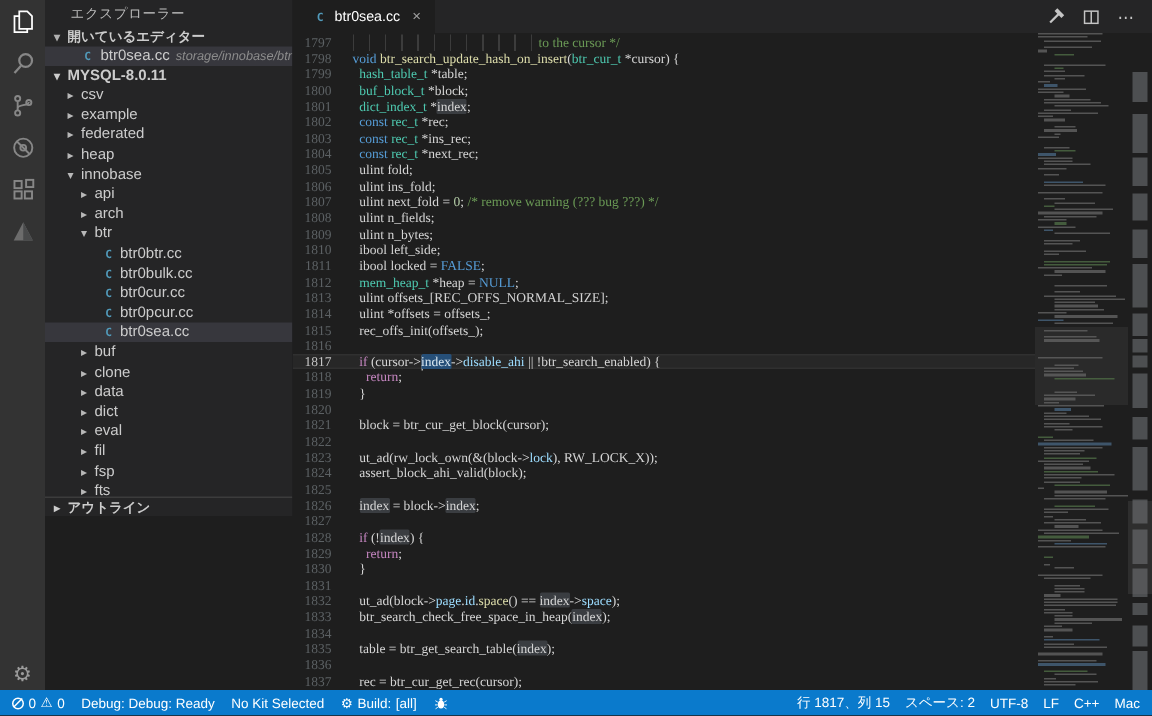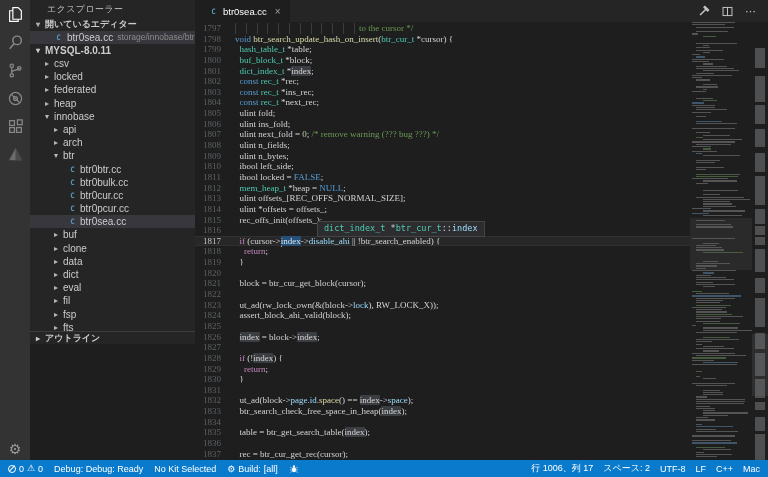--- a/index.html
+++ b/index.html
@@ -18,21 +18,21 @@
 
   
   .sidebar { position:absolute; left:30px; top:0; width:165px; height:344px;
     background:#252526; color:#cccccc; font-size:10px; overflow:hidden; }
   .sb-title { height:18px; line-height:19px; padding-left:17px; font-size:9px; color:#bbbbbb; letter-spacing:.4px; }
   .sec-header { height:13px; line-height:13px; font-weight:bold; font-size:9px; color:#cccccc;
     padding-left:4px; display:flex; align-items:center; gap:3px; cursor:pointer; }
   .sec-header .tw { width:8px; font-size:8px; color:#b0b0b0; text-align:center; }
   .oe-file { height:13px; line-height:13px; background:#37373d; display:flex; align-items:center;
     padding-left:24px; gap:4px; cursor:pointer; }
-  .oe-path { color:#8c8c8c; font-size:8.5px; }
+  .oe-path { color:#8c8c8c; font-size:8.5px;font-style:italic; }
   .root-row { height:13px; line-height:13px; font-weight:bold; display:flex; align-items:center; gap:3px;
     padding-left:4px; cursor:pointer; }
   .root-row .tw { width:8px; font-size:8px; text-align:center; }
   .tree { }
   .tree-row { height:13.2px; line-height:13.2px; display:flex; align-items:center; gap:3px;
     cursor:pointer; white-space:nowrap; }
   .tree-row.selected { background:#37373d; }
   .tree-row .tw { width:8px; font-size:8px; color:#b8b8b8; text-align:center; flex:none; }
   .cpp-ic { flex:none; width:9px; font-size:7.5px; font-weight:bold; color:#519aba; text-align:center;
     font-family:"DejaVu Sans Mono", monospace; }
@@ -167,21 +167,21 @@
       <span class="tw">▾</span>
       <span>MYSQL-8.0.11</span>
     </div>
     <div class="tree" id="file-tree">
         <div class="tree-row" style="padding-left: 13px;">
           <span class="tw">▸</span>
           <span>csv</span>
         </div>
         <div class="tree-row" style="padding-left: 13px;">
           <span class="tw">▸</span>
-          <span>locked</span>
+          <span>example</span>
         </div>
         <div class="tree-row" style="padding-left: 13px;">
           <span class="tw">▸</span>
           <span>federated</span>
         </div>
         <div class="tree-row" style="padding-left: 13px;">
           <span class="tw">▸</span>
           <span>heap</span>
         </div>
         <div class="tree-row" style="padding-left: 13px;">
@@ -838,21 +838,20 @@
           <div class="blk" style="top: 255.636px; height: 15.834px;"></div>
           <div class="blk" style="top: 275.744px; height: 28.929px;"></div>
           <div class="blk" style="top: 311.029px; height: 15.5265px;"></div>
           <div class="blk" style="top: 330.646px; height: 22.9849px;"></div>
           <div class="blk" style="top: 357.381px; height: 19.022px;"></div>
           <div class="blk" style="top: 379.986px; height: 7.7068px;"></div>
           <div class="blk" style="top: 394.76px; height: 14.0684px;"></div>
           <div class="blk" style="top: 411.536px; height: 27.7591px;"></div>
           <div class="slider"></div>
         </div>
-      <div class="tooltip" id="hover-tooltip"><span class="tk-t">dict_index_t</span><span class="tk-d"> *</span><span class="tk-t">btr_cur_t</span><span class="tk-d">::</span><span class="tk-v">index</span></div>
     </div>
   </div>
 
   <div class="statusbar">
     <div class="sb-left">
       <span class="sb-item">
         <span class="ic-error"></span>
         <span>0</span>
         <span class="warnglyph">⚠</span>
         <span>0</span>
@@ -875,21 +874,21 @@
               <path d="M4.4 9.5H1.6"></path>
               <path d="M4.6 12 2.2 13.6"></path>
           <path d="M11.4 6.5 14 5"></path>
               <path d="M11.6 9.5h2.8"></path>
               <path d="M11.4 12l2.4 1.6"></path>
             </g>
           </svg>
       </span>
     </div>
     <div class="sb-right">
-      <span class="sb-item">行 1006、列 17</span>
+      <span class="sb-item">行 1817、列 15</span>
       <span class="sb-item">スペース: 2</span>
       <span class="sb-item">UTF-8</span>
       <span class="sb-item">LF</span>
       <span class="sb-item">C++</span>
       <span class="sb-item">Mac</span>
 
     </div>
   </div>
 </div>
 

